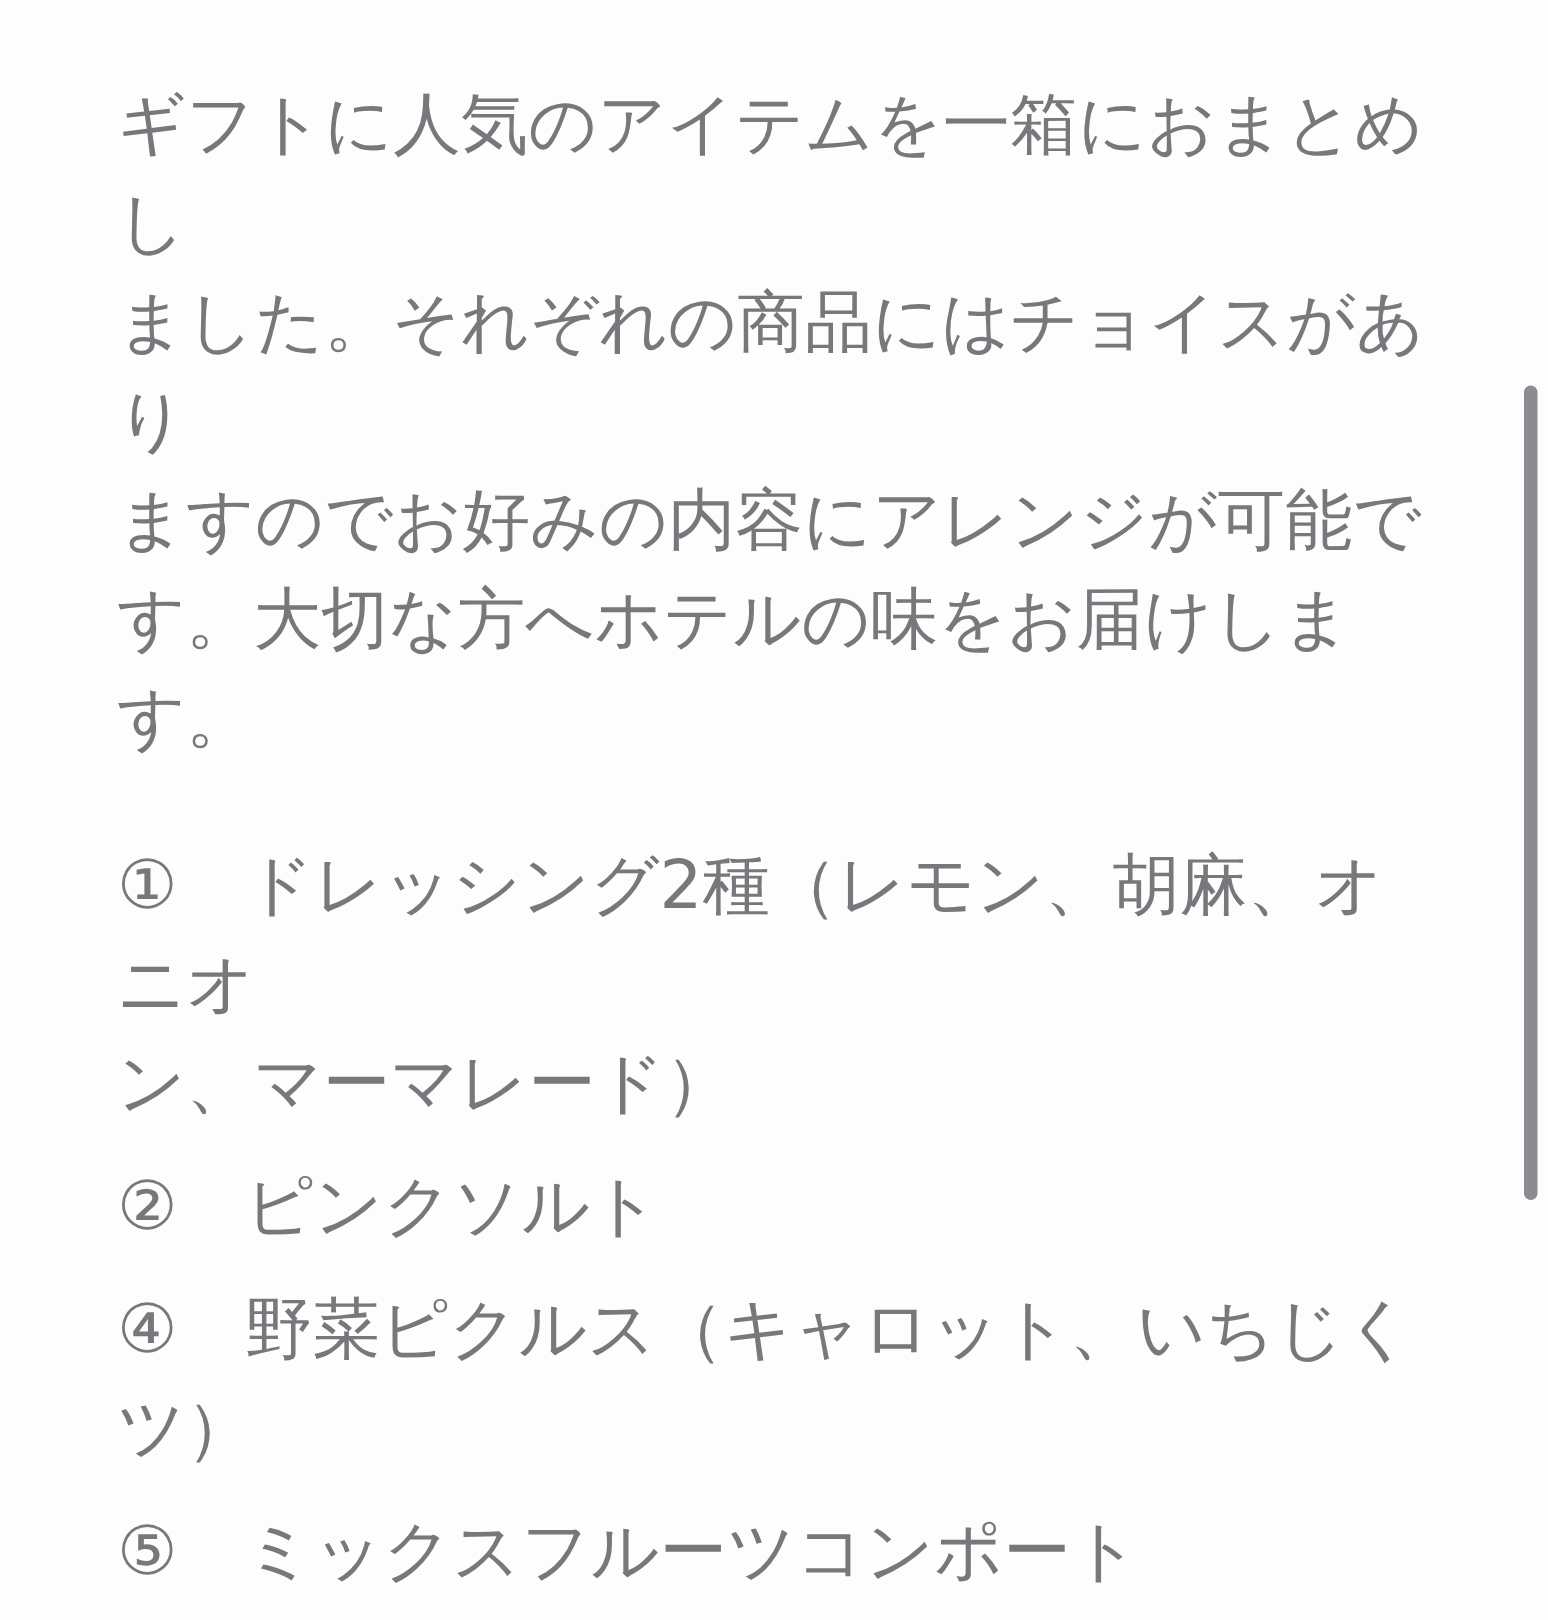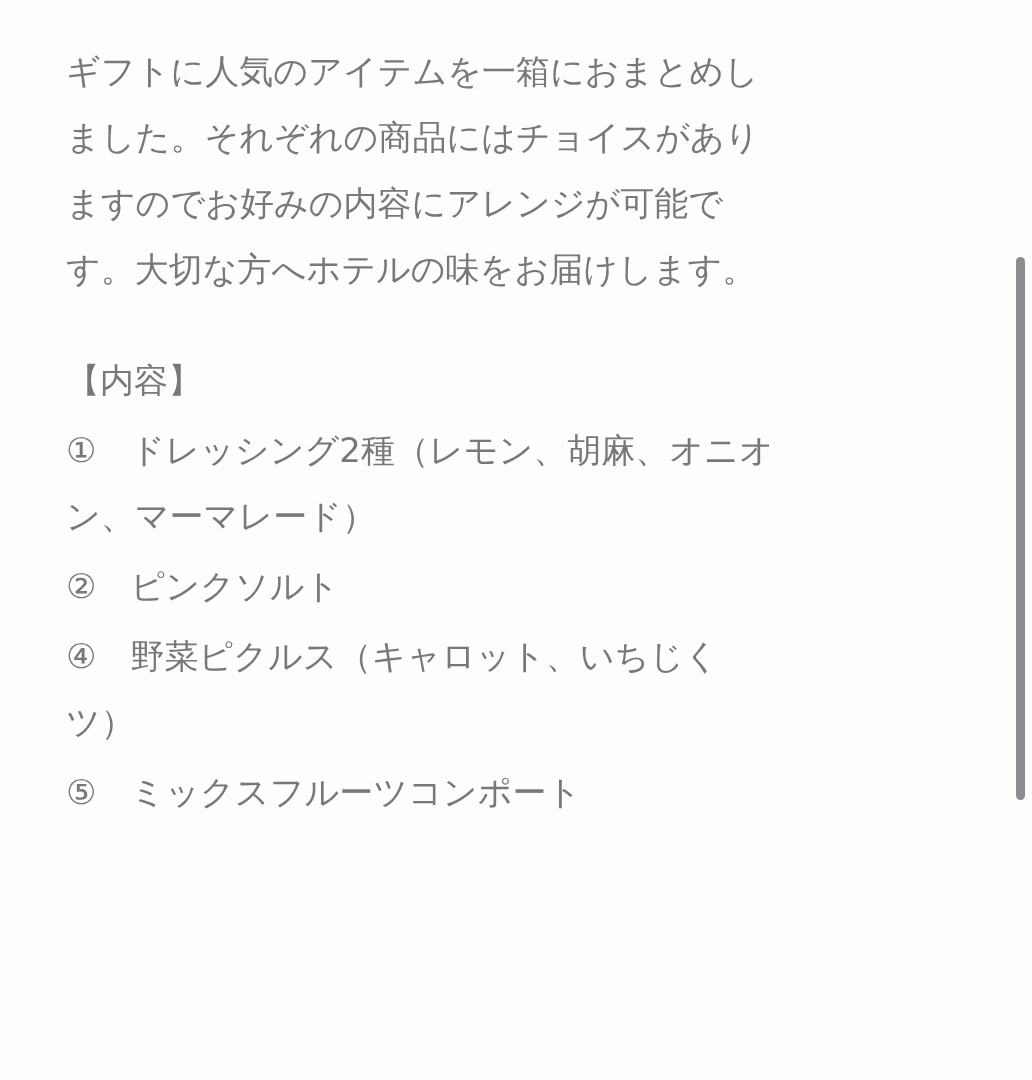--- a/index.html
+++ b/index.html
@@ -22,24 +22,24 @@
     width: 915px;
     color: #78787c;
     font-size: 45px;
     line-height: 66px;
     font-weight: 400;
   }
   .para,
   .item,
   .heading,
   .note {
-    margin: 4px;
+    margin: 16px;
     padding: 0;
     white-space: pre-line;
-    font-size: 34px;
+    font-size: 45px;
     font-weight: 400;
     line-height: 66px;
   }
   .para {
     margin-bottom: 45px;
   }
   .scrollbar {
     position: absolute;
     top: 0;
     right: 0;
@@ -62,21 +62,20 @@
 <div class="page">
 
   <div class="text-content">
 
     <div class="para">ギフトに人気のアイテムを一箱におまとめし
 ました。それぞれの商品にはチョイスがあり
 ますのでお好みの内容にアレンジが可能で
 す。大切な方へホテルの味をお届けします。</div>
 
     <div class="section">
-      <div class="heading">【内容】</div>
 
       <div class="items">
         <div class="item">①　ドレッシング2種（レモン、胡麻、オニオ
 ン、マーマレード）</div>
         <div class="item">②　ピンクソルト</div>
         <div class="item">④　野菜ピクルス（キャロット、いちじく
 ツ）</div>
         <div class="item">⑤　ミックスフルーツコンポート</div>
       </div>
     </div>

